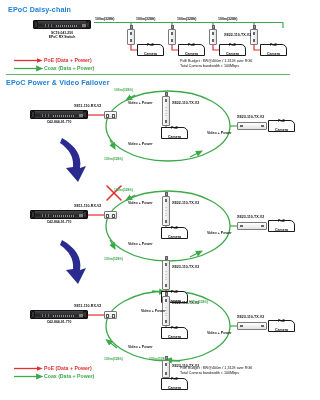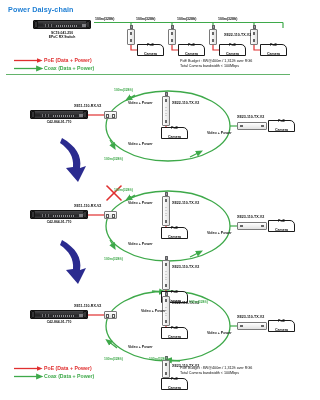--- a/index.html
+++ b/index.html
@@ -198,21 +198,21 @@
       <path d="M14,60.5 L40,60.5" stroke="#e03030" stroke-width="1.3" marker-end="url(#ra)"></path>
       <path d="M14,68.5 L40,68.5" stroke="#3ea94a" stroke-width="1.3" marker-end="url(#ga)"></path>
     </g>
 
     <g fill="none">
       <path d="M14,368.5 L40,368.5" stroke="#e03030" stroke-width="1.3" marker-end="url(#ra)"></path>
       <path d="M14,376.5 L40,376.5" stroke="#3ea94a" stroke-width="1.3" marker-end="url(#ga)"></path>
     </g>
   </svg>
 
-  <div class="sect-title" style="left:8px;top:5px;">Power Daisy-chain</div>
+  <div class="sect-title" style="left:8px;top:5px;">EPoC Daisy-chain</div>
 
   <div class="switch" style="left:33px;top:20px;">
     <span class="ear l"></span>
     <span class="ear r"></span>
     <span class="face"></span>
     <span class="ledbar"></span>
     <span class="ports"></span>
     <span class="rj"></span>
   </div>
   <div class="lbl-sw" style="left:33px;top:31px;width:58px;">
@@ -276,20 +276,21 @@
     <div class="legend-row legend-poe" style="position:absolute;left:0;top:57px;width:160px;">
       <span class="legend-txt">PoE (Data + Power)</span>
     </div>
     <div class="legend-row legend-coax" style="position:absolute;left:0;top:65px;width:160px;">
       <span class="legend-txt">Coax (Data + Power)</span>
     </div>
   </div>
 
   <div class="hr-line" style="left:6px;top:74px;width:284px;"></div>
 
+  <div class="sect-title" style="left:6px;top:78px;">EPoC Power &amp; Video Failover</div>
 
   <div class="switch" style="left:30px;top:110px;">
     <span class="ear l"></span>
     <span class="ear r"></span>
     <span class="face"></span>
     <span class="ledbar"></span>
     <span class="ports"></span>
     <span class="rj"></span>
   </div>
   <div class="lbl-sw" style="left:30px;top:120px;width:58px;">C42-864-91-770</div>

